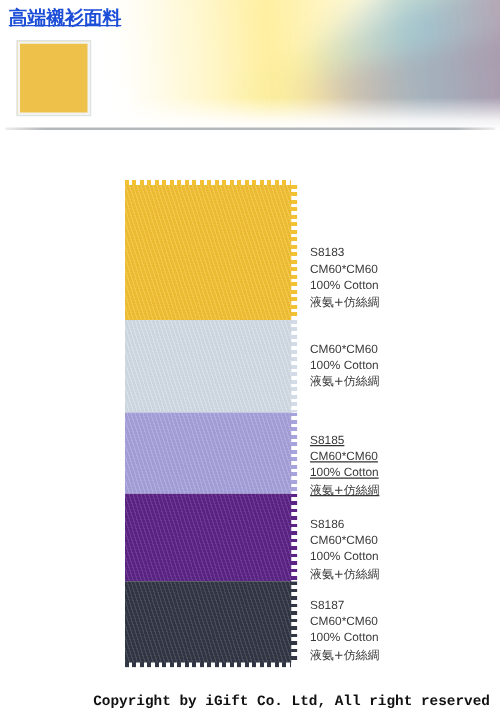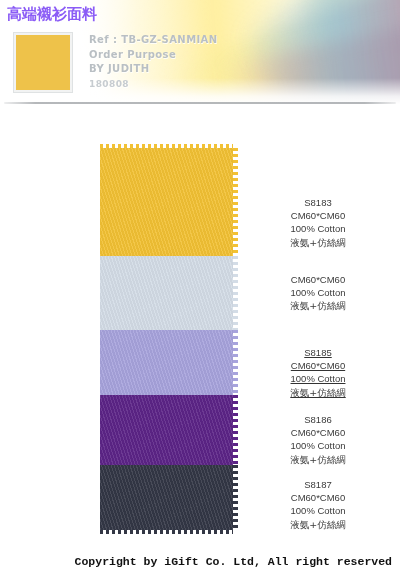--- a/index.html
+++ b/index.html
@@ -103,23 +103,24 @@
         rgba(255,255,255,0.85) 70%,
         rgba(255,255,255,1) 100%);
   }
 
   #banner-title {
     position: absolute;
     left: 7px; top: 5px;
     font-size: 15px;
     font-weight: bold;
     letter-spacing: 0px;
-    color: #8b5cf6;
+    color: #1d4ed8;
     text-shadow: 1px 1px 0 rgba(255,255,255,0.9);
     font-family: "DejaVu Sans", sans-serif;
+    text-decoration: underline;
   }
 
   #swatch-chip {
     position: absolute;
     left: 14px; top: 33px;
     width: 58px; height: 59px;
     background: #eec24a;
     border: 2px solid #f2f3f3;
     box-sizing: border-box;
     box-shadow: 0 0 0 1px #dfe2e3;
@@ -225,21 +226,20 @@
     position: absolute;
     left: 0;
     width: 140px;
   }
   .label-line {
     font-family: "Liberation Sans", "DejaVu Sans", sans-serif;
     font-size: 9.5px;
     line-height: 13.2px;
     color: #3a3a3a;
     white-space: nowrap;
-    text-align: center;
   }
   .label-line.cjk {
     font-family: "DejaVu Sans", sans-serif;
     font-size: 9.5px;
   }
 
   
   #footer-copyright {
     position: absolute;
     right: 8px;
@@ -262,26 +262,20 @@
     <div class="art-l3"></div>
     <div class="art-l4"></div>
     <div class="art-wash"></div>
     <div class="art-bottomfade"></div>
   </div>
 
   <div id="banner-title">高端襯衫面料</div>
 
   <div id="swatch-chip"></div>
 
-  <div id="ref-block">
-    <div class="ref-line">Ref : TB-GZ-SANMIAN</div>
-    <div class="ref-line">Order Purpose</div>
-    <div class="ref-line">BY JUDITH</div>
-    <div class="ref-line small">180808</div>
-  </div>
 
   <div id="header-rule"></div>
 </div>
 
 <div id="swatch-stack">
     <div class="swatch" style="height: 108px; background: rgb(242, 193, 52);">
       <div class="pink-edge" style="background: rgb(242, 193, 52);"></div>
       <div class="top-edge" style="background: rgb(242, 193, 52);"></div>
     </div>
     <div class="swatch" style="height: 74px; background: rgb(211, 220, 230);">

